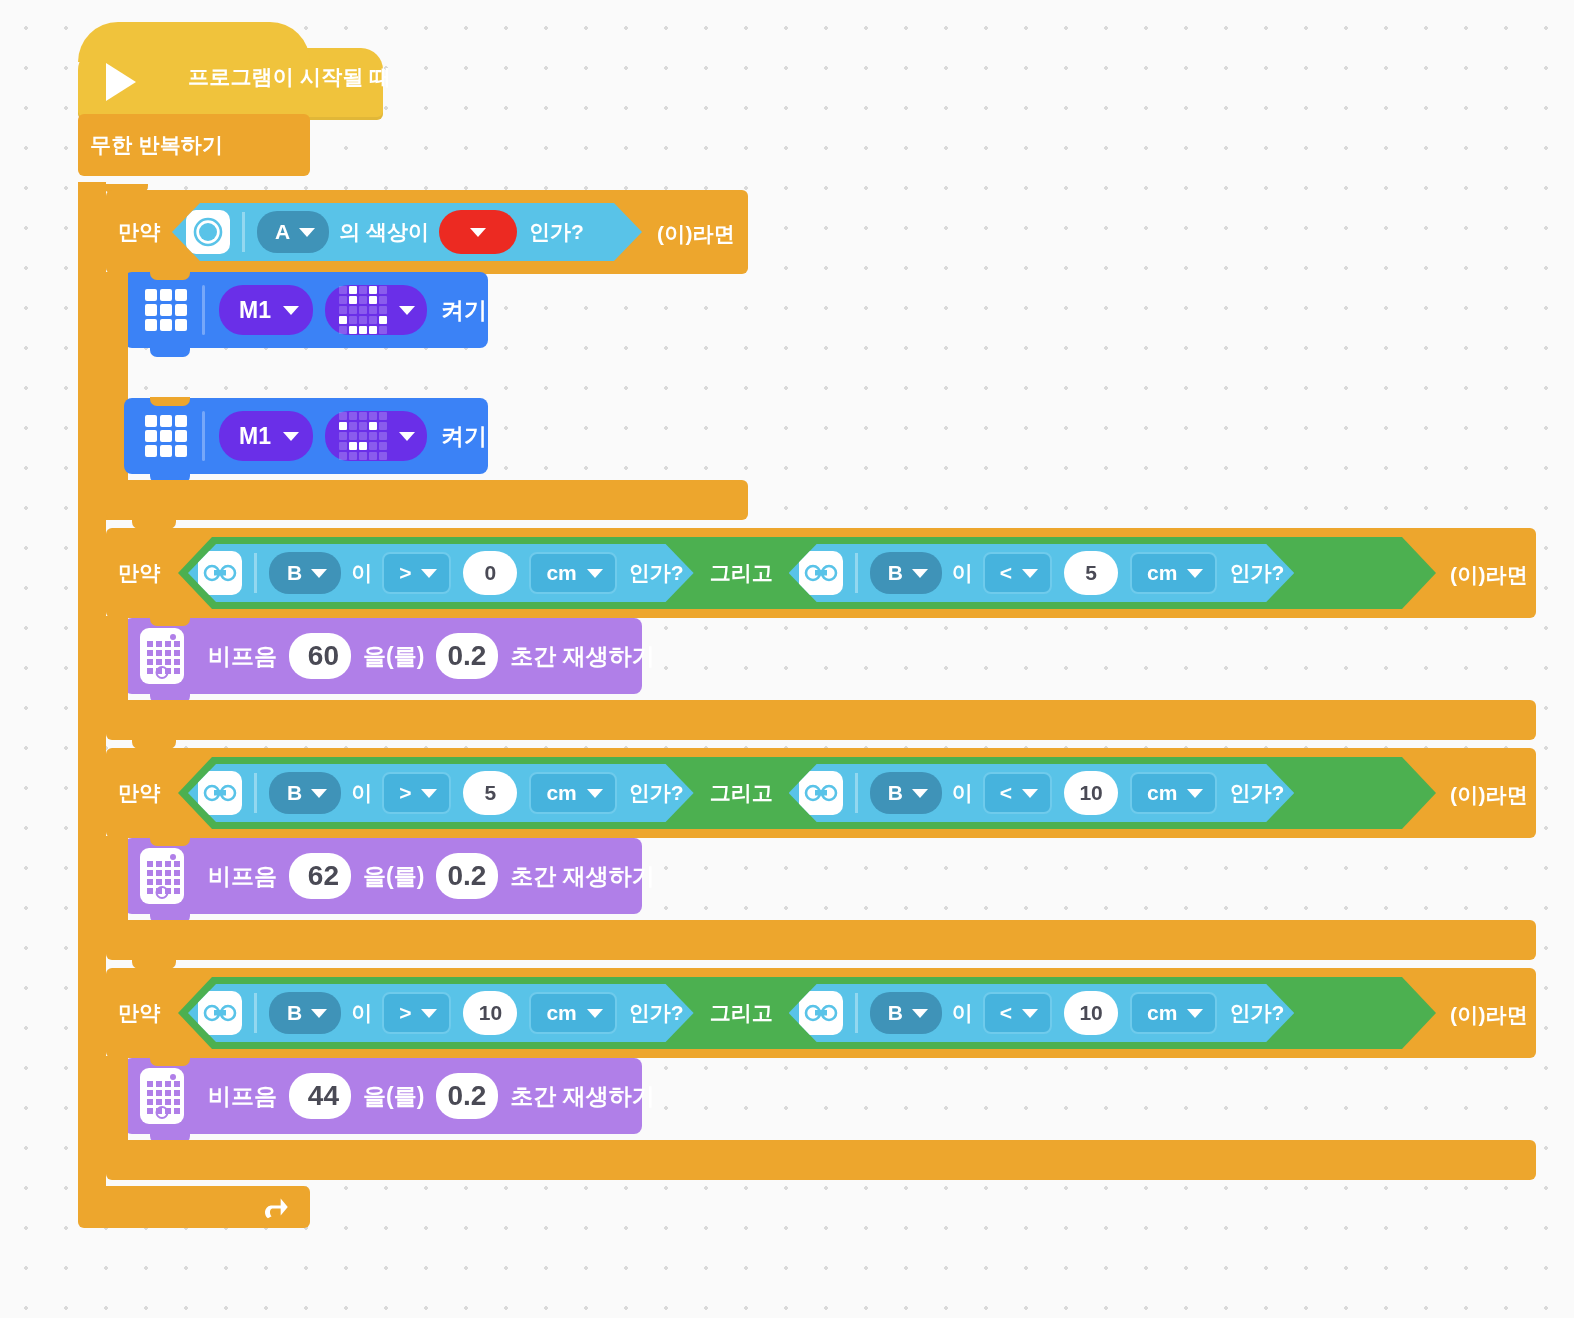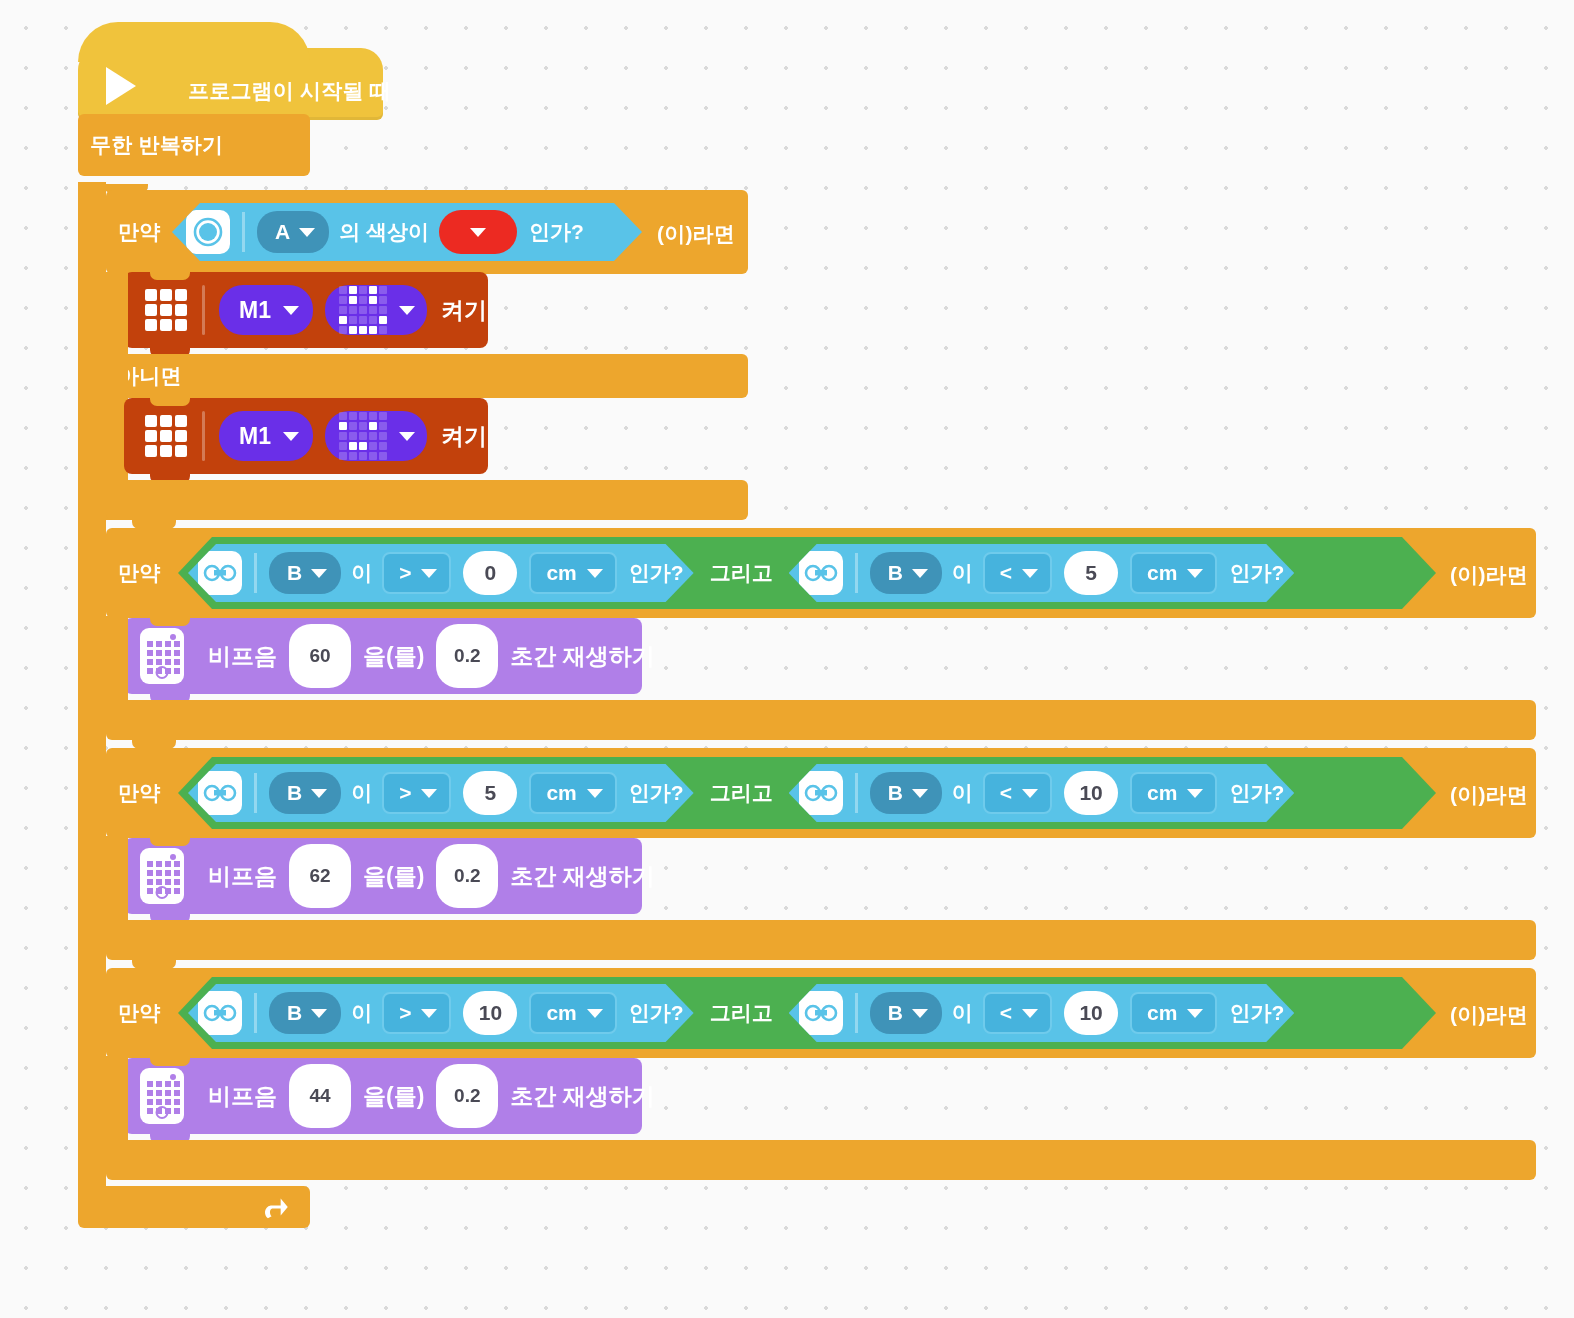--- a/index.html
+++ b/index.html
@@ -92,21 +92,21 @@
   }
   .sensor-ico {
     width:44px;height:44px;background:#fff;border-radius:10px;
     display:flex;align-items:center;justify-content:center;flex:0 0 auto;
   }
   .txt-k { color:#fff; font-size:21px; font-weight:bold; white-space:nowrap; }
   .txt-gap { padding:0 10px; }
 
   
   .pblock {
-    position:absolute; background:#c2410c; border-radius:8px;
+    position:absolute; background:#3b82f6; border-radius:8px;
     display:flex; align-items:center; height:76px; padding-left:16px; gap:0;
   }
   .pblock.lilac { background:#b07fe8; }
   .pblock .pnotch {
     position:absolute; left:26px; bottom:-9px; width:40px; height:9px;
     background:inherit; border-radius:0 0 7px 7px;
   }
   .pblock .pnotch-top {
     position:absolute; left:26px; top:-1px; width:40px; height:9px;
     background:#eda62d; border-radius:0 0 7px 7px;
@@ -124,30 +124,30 @@
   .mat5 { display:grid; grid-template-columns:repeat(5,8px); grid-template-rows:repeat(5,8px); gap:2px; }
   .mat5 i { background:rgba(255,255,255,.22); border-radius:1px; display:block; }
   .mat5 i.on { background:#fff; }
   .buzz { width:44px;height:56px;background:#fff;border-radius:9px; position:relative; }
   .buzz .bgrid { position:absolute; left:7px; top:13px; display:grid;
       grid-template-columns:repeat(4,6px); grid-template-rows:repeat(4,6px); gap:3px; }
   .buzz .bgrid i { background:#b07fe8; display:block; }
   .buzz .dot { position:absolute; right:8px; top:6px; width:6px;height:6px;border-radius:50%;background:#b07fe8;}
   .buzz .circ { position:absolute; left:50%; transform:translateX(-50%); bottom:5px;
       width:13px;height:13px;border-radius:50%;border:2.5px solid #b07fe8; }
-  .num-oval.big { height:64px; min-width:62px; font-size:19px; }
+  .num-oval.big { height:46px; min-width:62px; font-size:28px;justify-content:flex-end; }
 </style>
 </head>
 <body>
 
 <div class="canvas">
 
   <div class="hat" style="left:78px; top:48px; width:305px; height:72px;">
     <div class="hat-top"></div>
-    <div style="position:relative; display:flex; align-items:flex-end; width:100%;gap:8px;">
+    <div style="position:relative; display:flex; align-items:flex-start; width:100%;gap:8px;">
       <div class="play-tri"></div>
       <div class="vsep"></div>
       <span class="lbl-white">프로그램이 시작될 때</span>
     </div>
   </div>
 
   <div class="c-head" style="left:78px; top:114px; width:232px; height:62px; border-radius:6px 6px 6px 6px;">
     <span class="lbl-white" style="margin-left:12px;">무한 반복하기</span>
   </div>
   <div class="c-notch" style="left:104px; top:184px;"></div>
@@ -230,23 +230,20 @@
           <i class="on"></i>
           <i class="on"></i>
           <i class="on"></i>
           <i></i>
       </div>
       <span class="caret"></span>
     </div>
     <span class="txt-k" style="margin-left:14px; font-size:23px;">켜기</span>
   </div>
 
-  <div class="c-head" style="left:106px; top:354px; width:642px; height:44px;">
-    <span class="lbl-white" style="margin-left:12px;">아니면</span>
-  </div>
   <div class="c-left" style="left:106px; top:272px; width:22px; height:248px;"></div>
 
   <div class="pblock" style="left:124px; top:398px; width:364px;">
     <div class="pnotch-top"></div>
     <div class="pnotch"></div>
     <div class="p-ico">
       <div class="grid3">
           <i></i>
           <i></i>
           <i></i>

